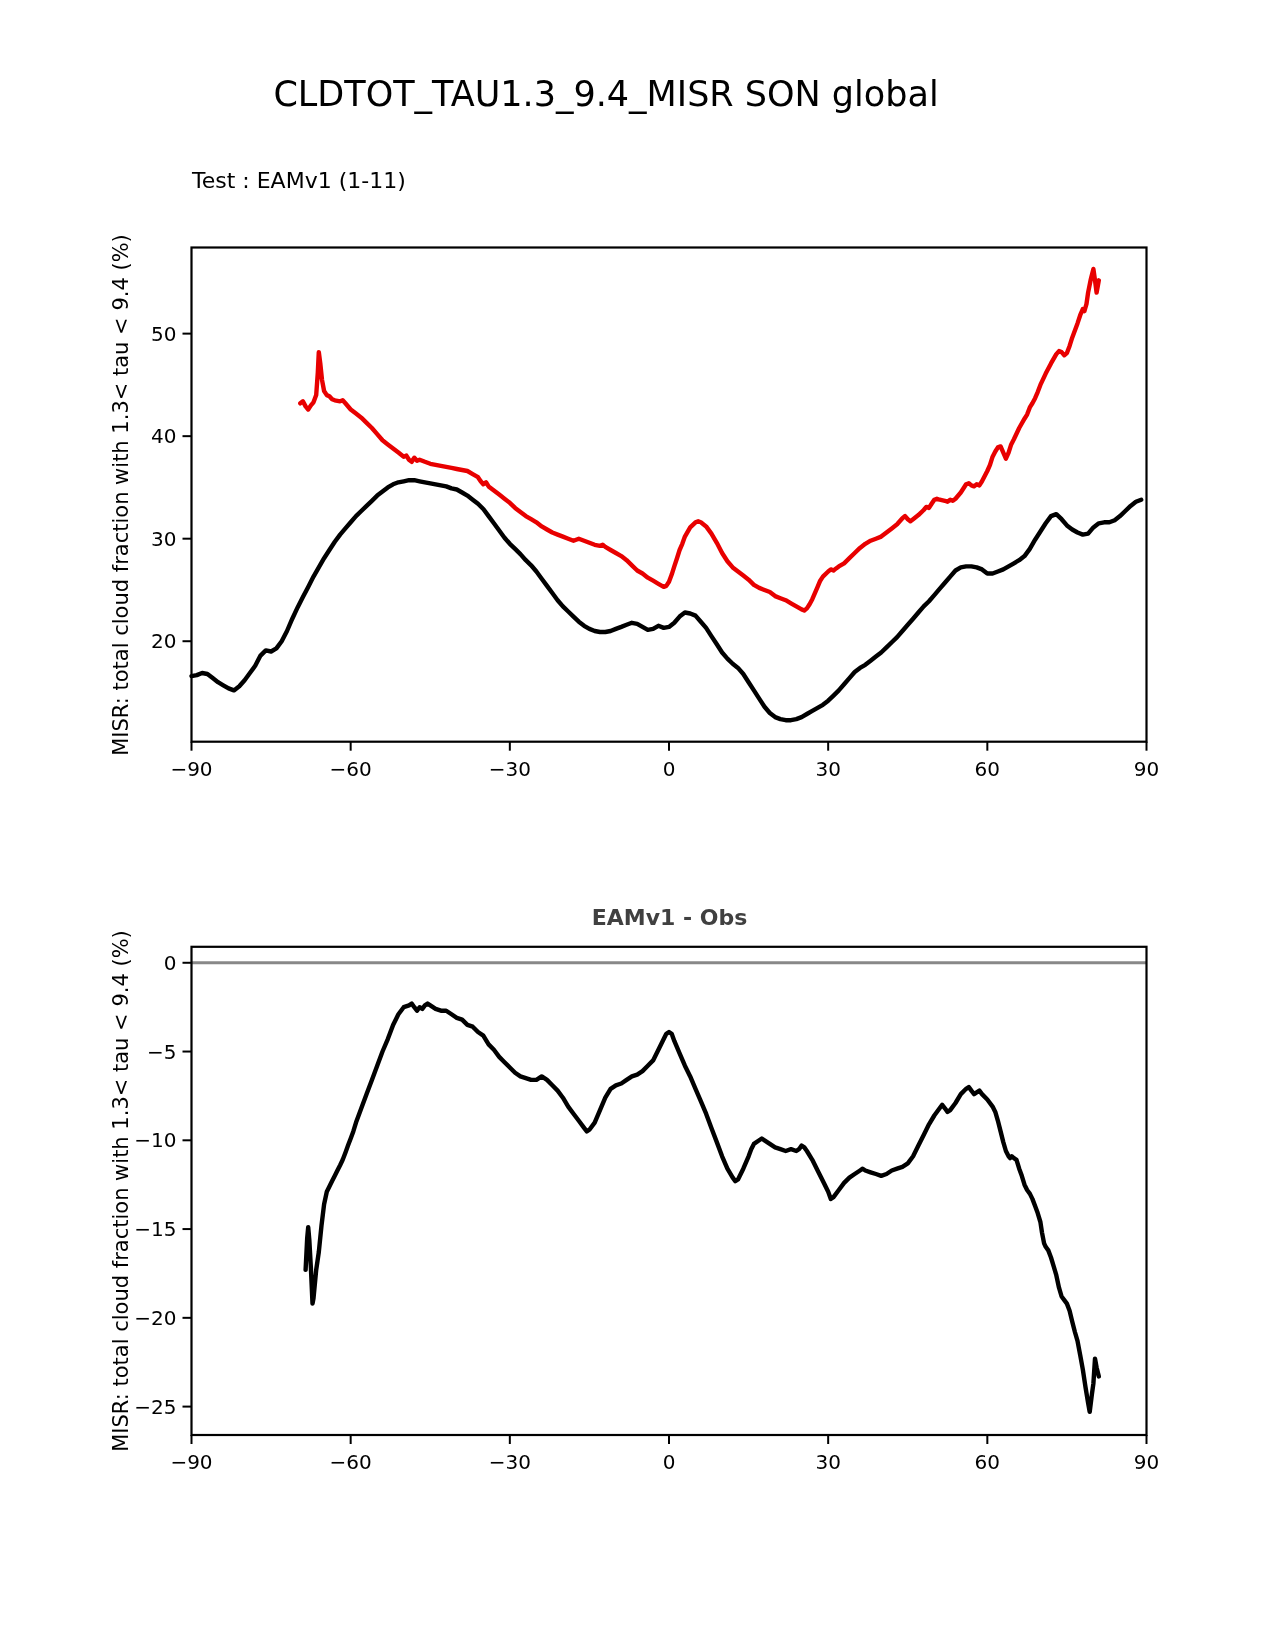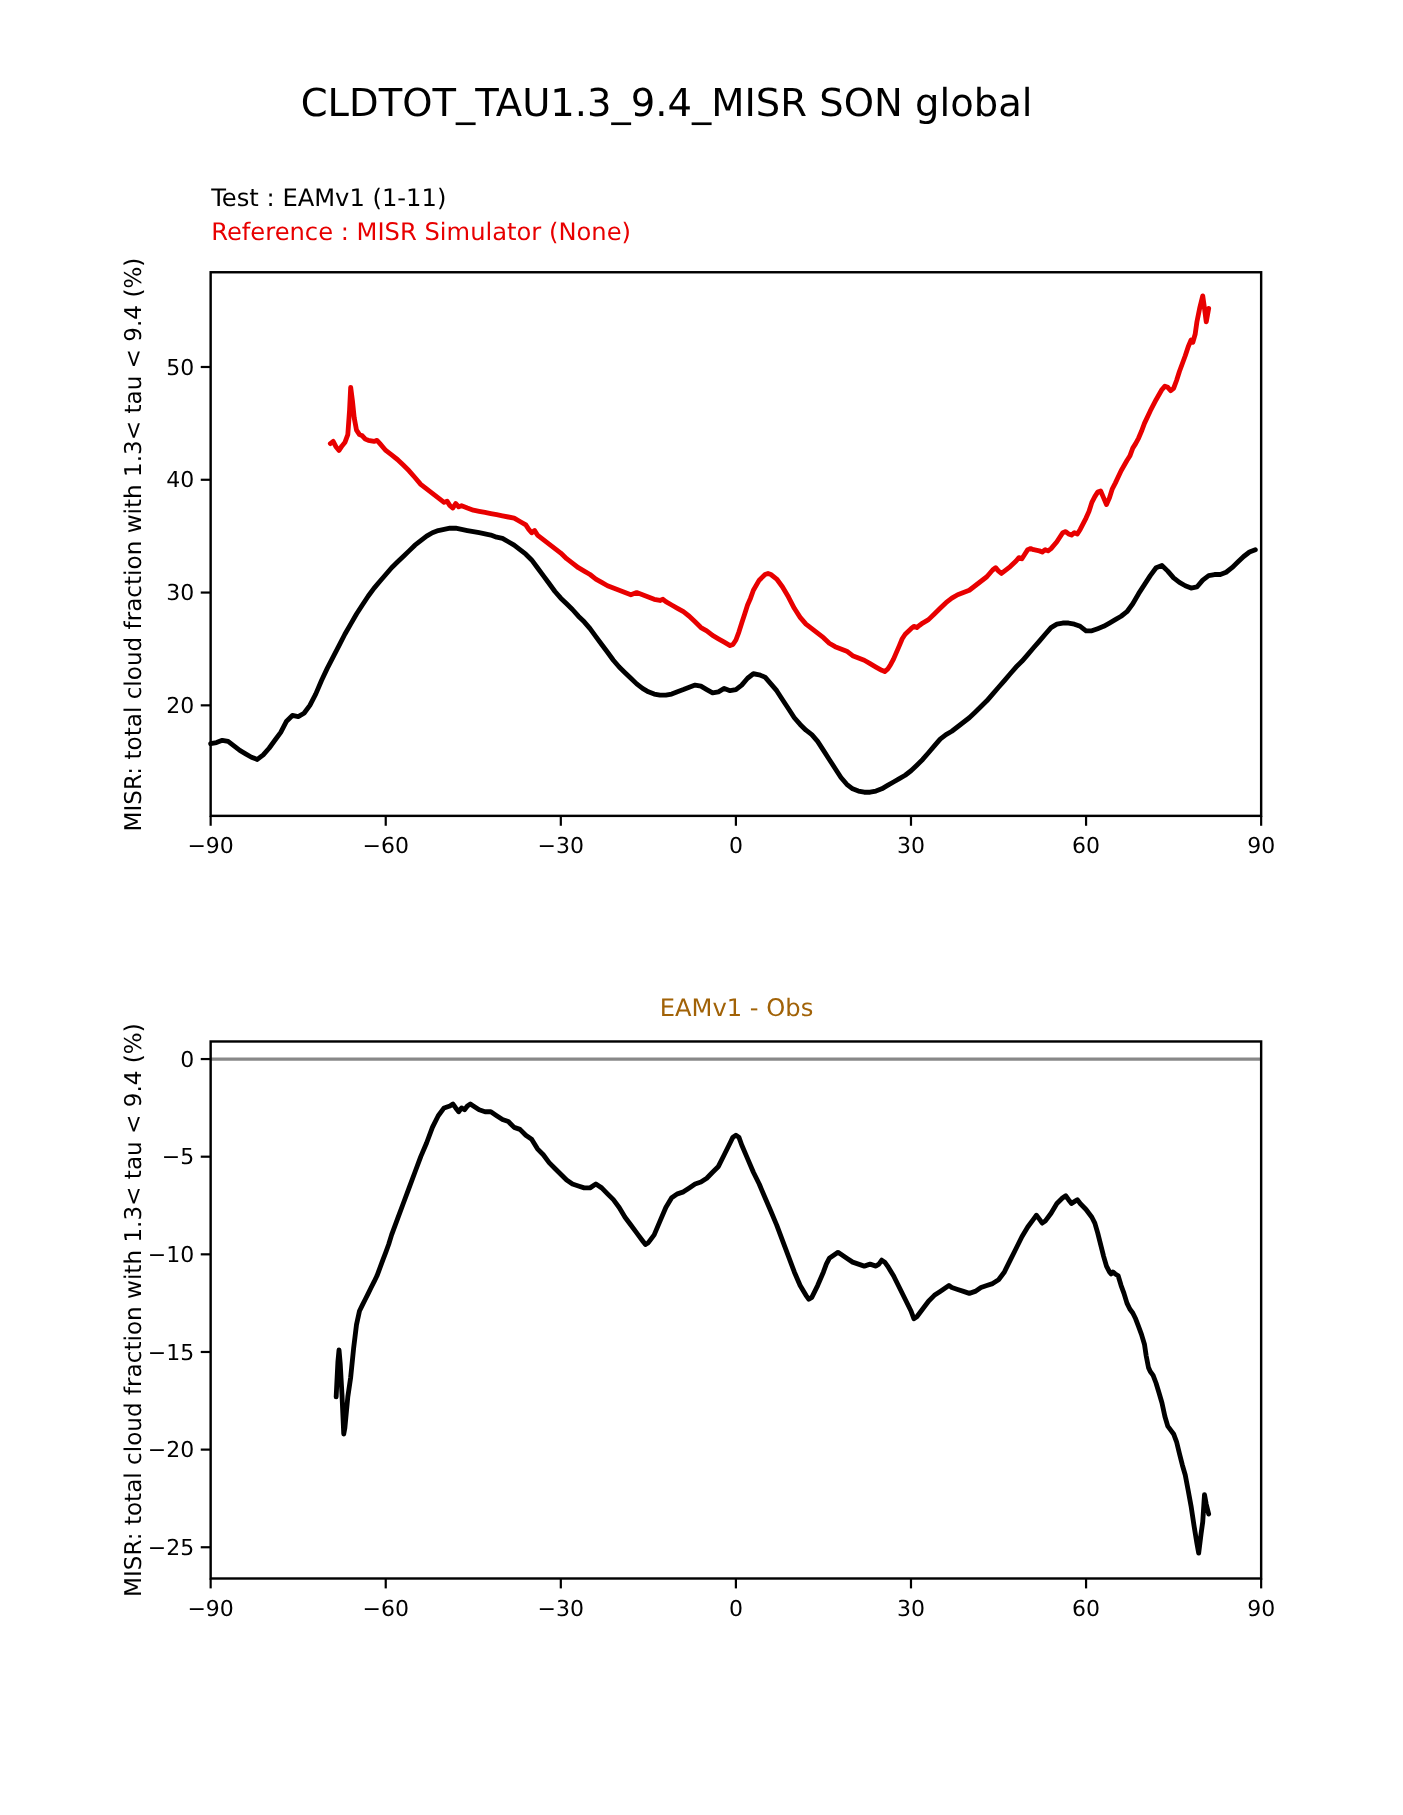--- a/index.html
+++ b/index.html
@@ -4,21 +4,21 @@
 <style>
   html,body{margin:0;padding:0;background:#ffffff;}
   #figure{position:relative;width:1275px;height:1650px;background:#ffffff;overflow:hidden;
           font-family:"DejaVu Sans","Liberation Sans",sans-serif;color:#000;}
   .suptitle{position:absolute;left:0;top:74px;width:1212px;text-align:center;
             font-size:35px;color:#000;}
   .sub-label{position:absolute;left:192px;font-size:22px;white-space:nowrap;}
   .sub-test{top:168px;color:#000;}
   .sub-ref{top:199px;color:#e80000;}
   .panel2-title{position:absolute;left:192px;width:955px;top:905px;text-align:center;
-                font-size:22px;color:#a16207;}
+                font-size:22px;color:#404040;font-weight:bold;}
   .ylabel{position:absolute;left:-179px;width:600px;height:30px;line-height:30px;
           text-align:center;font-size:21px;white-space:nowrap;transform:rotate(-90deg);}
   .ylabel-top{top:480px;}
   .ylabel-bottom{top:1176px;}
   svg{position:absolute;left:0;top:0;}
   svg text{font-family:"DejaVu Sans","Liberation Sans",sans-serif;font-size:20px;fill:#000;}
 </style>
 </head>
 <body>
 
@@ -81,20 +81,19 @@
         <text x="176.5" y="1324.8319999999999" text-anchor="end">−20</text>
         <line x1="182.5" y1="1406.5956363636362" x2="191.5" y2="1406.5956363636362" stroke="#000000" stroke-width="2"></line>
         <text x="176.5" y="1413.5956363636362" text-anchor="end">−25</text>
       </g>
   </svg>
 
   <div class="suptitle">CLDTOT_TAU1.3_9.4_MISR SON global</div>
 
   <div class="sub-label sub-test">Test : EAMv1 (1-11)</div>
 
-  <div class="sub-label sub-ref">Reference : MISR Simulator (None)</div>
 
   <div class="ylabel ylabel-top">MISR: total cloud fraction with 1.3&lt; tau &lt; 9.4 (%)</div>
 
   <div class="panel2-title">EAMv1 - Obs</div>
 
   <div class="ylabel ylabel-bottom">MISR: total cloud fraction with 1.3&lt; tau &lt; 9.4 (%)</div>
 </div>
 
 </body></html>

